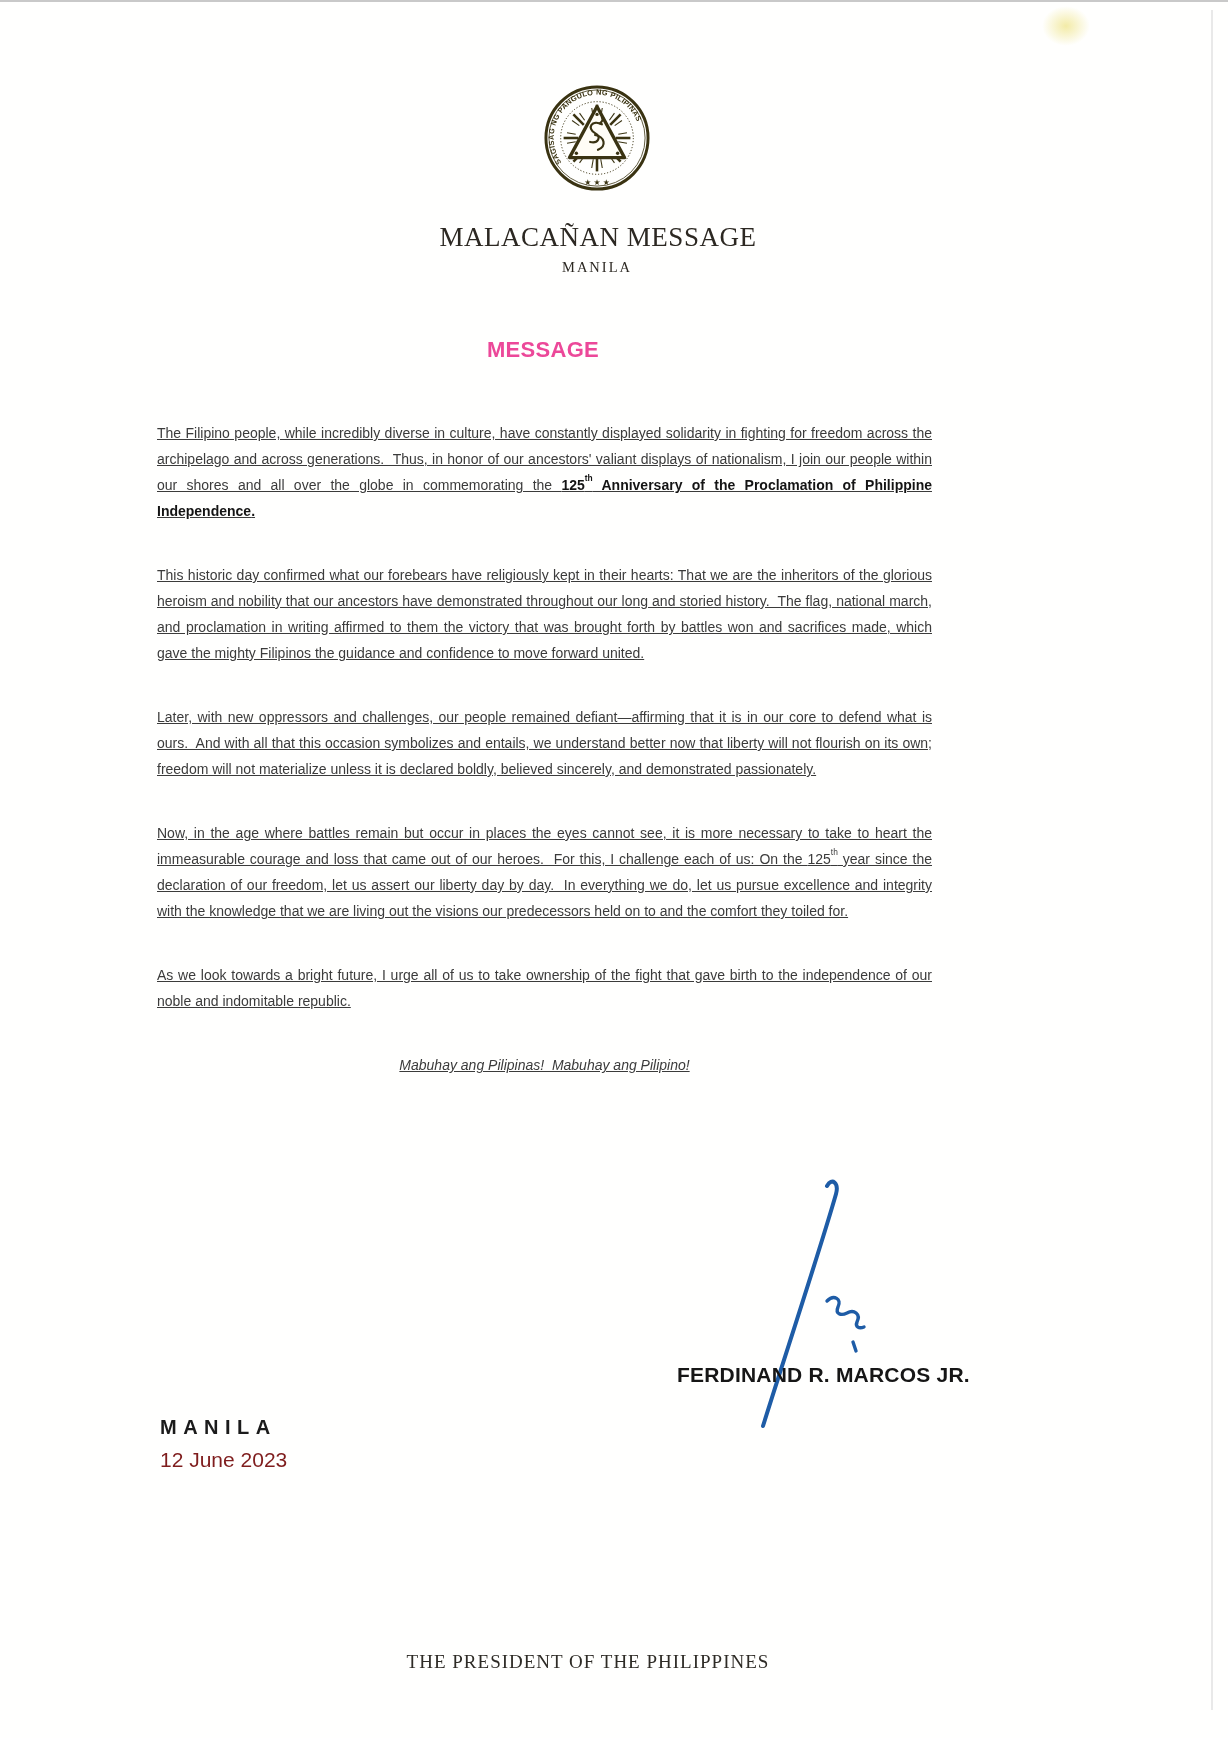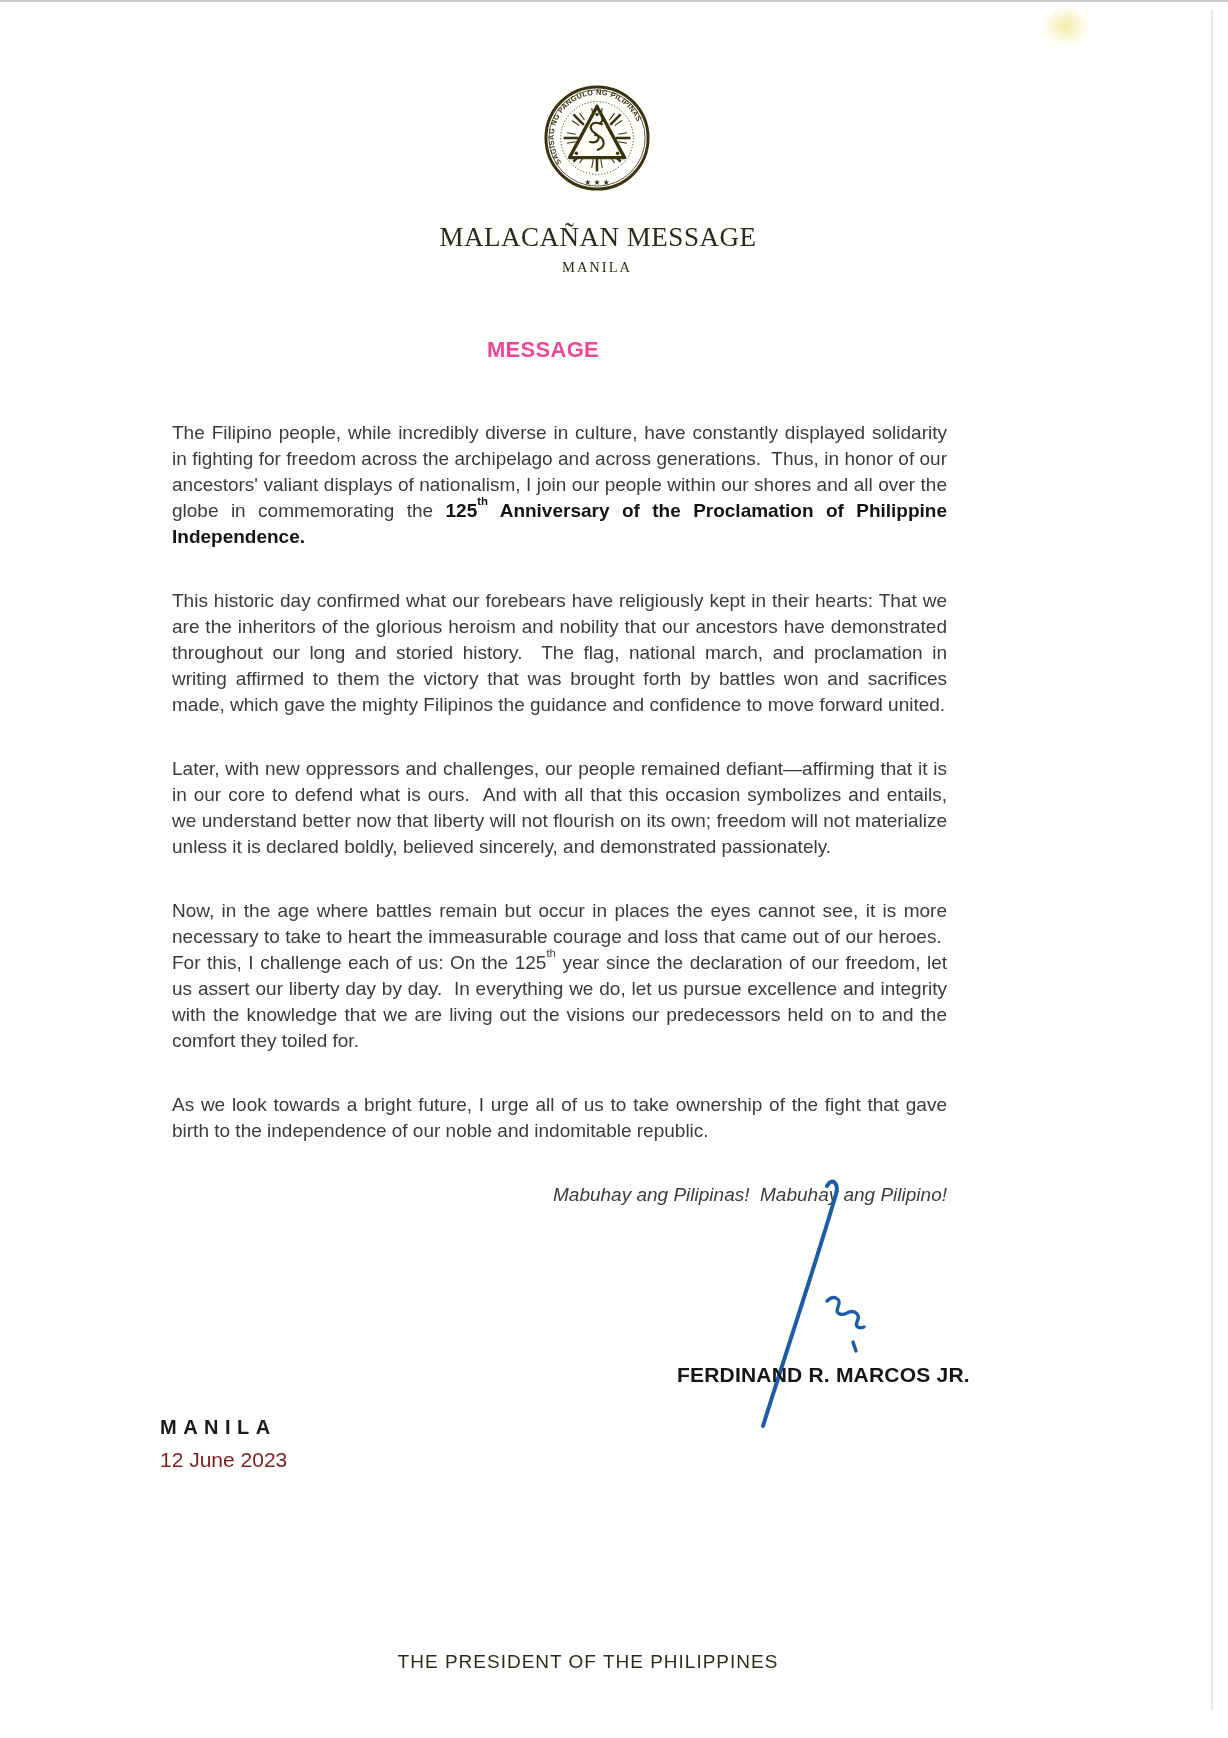--- a/index.html
+++ b/index.html
@@ -21,40 +21,40 @@
   }
   .city {
     position:absolute; left:597px; top:259px; transform:translateX(-50%);
     font-family:"Liberation Serif", serif; font-size:14.5px; letter-spacing:2px; color:#2c2822;
   }
   .title {
     position:absolute; left:543px; top:337px; transform:translateX(-50%);
     font-size:22px; font-weight:bold; letter-spacing:0.3px; color:#ec4899;
   }
   .body {
-    position:absolute; left:172px; top:420px; width:775px;
-    font-size:19px; line-height:26px; color:#3b3b3b; text-align:justify;
+    position:absolute; left:157px; top:420px; width:775px;
+    font-size:14px; line-height:26px; color:#3b3b3b; text-align:justify;text-decoration:underline;
   }
   .para { margin:0 0 38px 0; }
   .para .b { font-weight:bold; color:#141414; }
   .para sup { font-size:0.6em; line-height:0; position:relative; top:-0.45em; }
-  .tagline { font-style:italic; text-align:right;margin-top:32px; }
+  .tagline { font-style:italic; text-align:center;margin-top:32px; }
   .sig-ink { position:absolute; left:732px; top:1150px; width:150px; height:290px; }
   .sig-name {
     position:absolute; left:677px; top:1363px; font-size:21px; font-weight:bold;
     letter-spacing:0.2px; color:#161616; white-space:nowrap;text-align:center;
   }
   .place {
     position:absolute; left:160px; top:1416px; font-size:20px; font-weight:bold;
     letter-spacing:6.5px; color:#1b1b1b;
   }
   .date { position:absolute; left:160px; top:1448px; font-size:21px; color:#7f1d1d; }
   .footer {
     position:absolute; left:588px; top:1651px; transform:translateX(-50%);
-    font-family:Liberation Sans, sans-serif; font-size:19px; letter-spacing:1px;
+    font-family:Liberation Serif, serif; font-size:19px; letter-spacing:1px;
     color:#2e2b26; white-space:nowrap;
   }
 </style>
 </head>
 <body>
 
 <div class="page">
 
   <div class="top-edge"></div>
   <div class="right-edge"></div>

